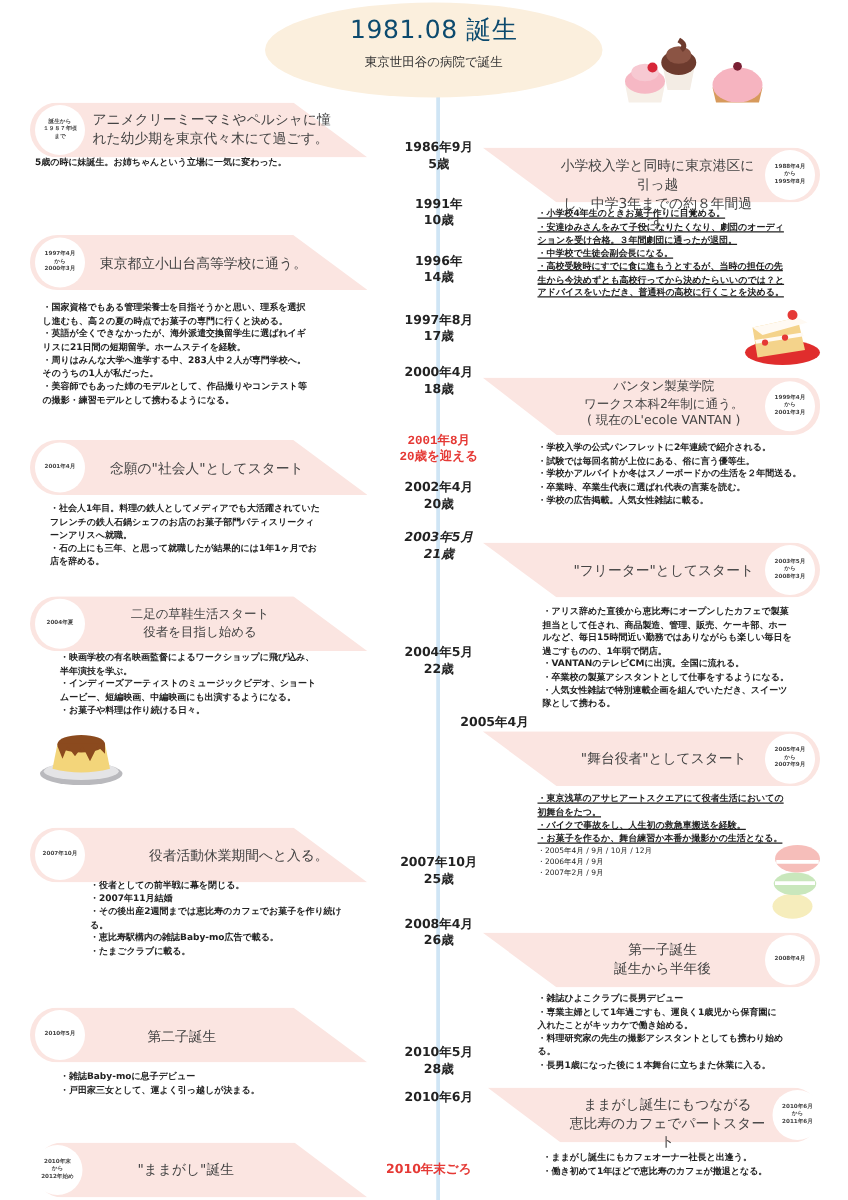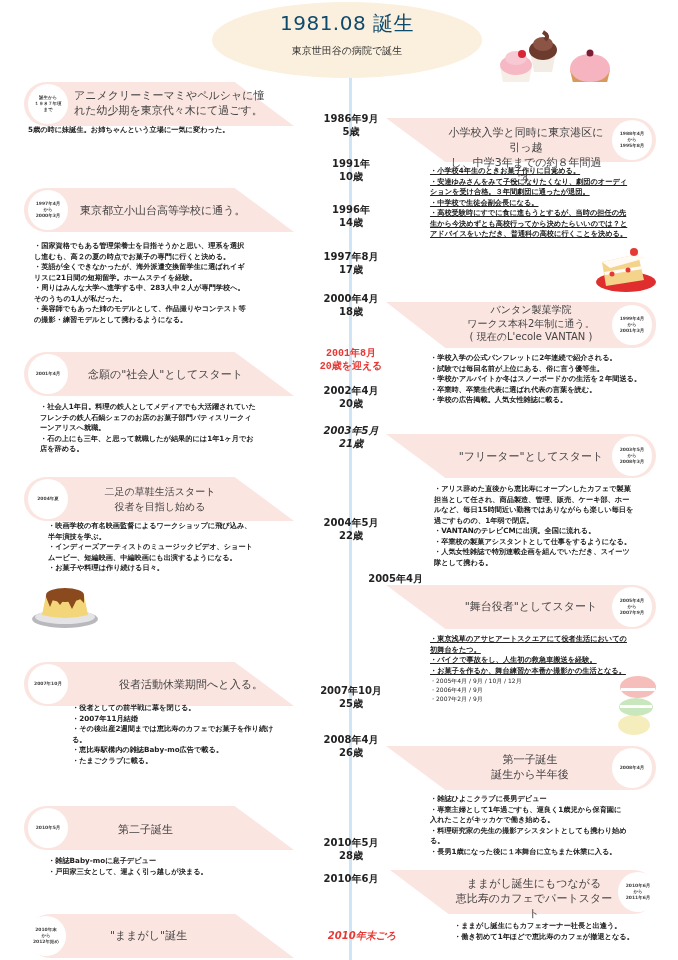--- a/index.html
+++ b/index.html
@@ -101,21 +101,21 @@
     <div>2008年4月</div>
     <div>26歳</div>
   </div>
 <div class="date-label" style="left:296px;top:836px;">
     <div>2010年5月</div>
     <div>28歳</div>
   </div>
 <div class="date-label" style="left:296px;top:872px;">
     <div>2010年6月</div>
   </div>
-<div class="date-label red" style="left:307px;top:929px;font-style:italic;">
+<div class="date-label red" style="left:288px;top:929px;">
     <div>2010年末ごろ</div>
   </div>
 
 <div class="banner left" style="left:24px;top:82px;width:270px;"></div>
 <div class="circle" style="left:28px;top:84px;white-space:pre-line;">誕生から
 １９８７年頃
 まで</div>
 <div class="banner-title" style="left:74px;top:88px;width:200px;text-align:left;white-space:pre-line;">アニメクリーミーマミやペルシャに憧
 れた幼少期を東京代々木にて過ごす。</div>
 <div class="body-text" style="left:28px;top:125px;">5歳の時に妹誕生。お姉ちゃんという立場に一気に変わった。</div>
@@ -259,20 +259,20 @@
 <div class="banner-title" style="left:118px;top:822px;width:120px;text-align:left;">第二子誕生</div>
 <div class="body-text" style="left:48px;top:856px;">・雑誌Baby-moに息子デビュー
 ・戸田家三女として、運よく引っ越しが決まる。</div>
 
 <div class="banner right" style="left:390px;top:870px;width:266px;"></div>
 <div class="circle" style="left:618px;top:872px;white-space:pre-line;">2010年6月
 から
 2011年6月</div>
 <div class="banner-title" style="left:454px;top:876px;width:160px;white-space:pre-line;">ままがし誕生にもつながる
 恵比寿のカフェでパートスタート</div>
-<div class="body-text" style="left:434px;top:921px;margin-left:20px;">・ままがし誕生にもカフェオーナー社長と出逢う。
+<div class="body-text" style="left:434px;top:921px;">・ままがし誕生にもカフェオーナー社長と出逢う。
 ・働き初めて1年ほどで恵比寿のカフェが撤退となる。</div>
 
 <div class="banner left" style="left:28px;top:914px;width:266px;"></div>
 <div class="circle" style="left:26px;top:916px;white-space:pre-line;">2010年末
 から
 2012年始め</div>
 <div class="banner-title" style="left:110px;top:928px;width:120px;text-align:left;">"ままがし"誕生</div>
 
 </body></html>

